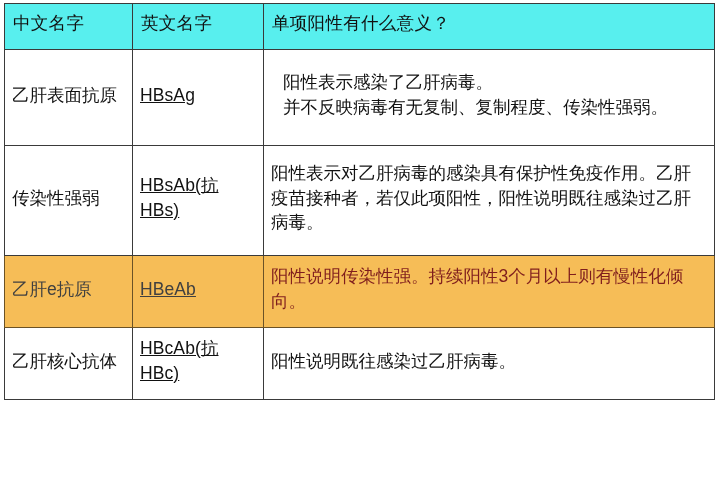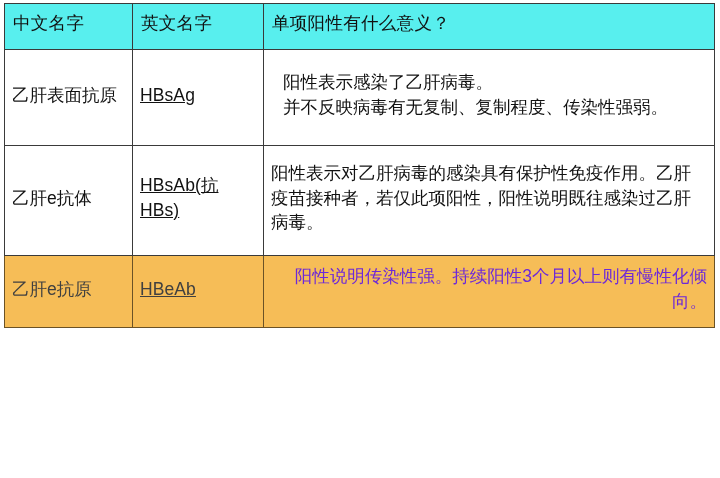--- a/index.html
+++ b/index.html
@@ -80,21 +80,21 @@
   tr.r3 td { height: 72px; }
   tr.r4 td { height: 72px; }
 
   
   tr.white td { background: #ffffff; }
   tr.orange td {
     background: #f6bd57;
     border-color: #6b5226;
     color: #404040;
   }
-  tr.orange td.meaning { color: #6d28d9; text-align: right; }
+  tr.orange td.meaning { color: #7f1d1d; }
 
   td.indent-block {
     padding-left: 9px;
   }
   .ln { display: block; }
   .ln.pad { padding-left: 12px; }
 </style>
 </head>
 <body>
 
@@ -115,24 +115,29 @@
     <tbody>
       <tr class="body white r0">
         <td class="name">乙肝表面抗原</td>
         <td class="abbr">HBsAg</td>
         <td class="meaning indent-block">
             <span class="ln pad">阳性表示感染了乙肝病毒。</span>
             <span class="ln pad">并不反映病毒有无复制、复制程度、传染性强弱。</span>
           </td>
       </tr>
       <tr class="body white r1">
-        <td class="name">乙肝e抗体</td>
+        <td class="name">传染性强弱</td>
         <td class="abbr">HBsAb(抗HBs)</td>
         <td class="meaning">阳性表示对乙肝病毒的感染具有保护性免疫作用。乙肝疫苗接种者，若仅此项阳性，阳性说明既往感染过乙肝病毒。</td>
       </tr>
       <tr class="body orange r2">
         <td class="name">乙肝e抗原</td>
         <td class="abbr">HBeAb</td>
         <td class="meaning">阳性说明传染性强。持续阳性3个月以上则有慢性化倾向。</td>
       </tr>
+      <tr class="body white r4">
+        <td class="name">乙肝核心抗体</td>
+        <td class="abbr">HBcAb(抗HBc)</td>
+        <td class="meaning">阳性说明既往感染过乙肝病毒。</td>
+      </tr>
     </tbody>
   </table>
 </div>
 
 </body></html>

